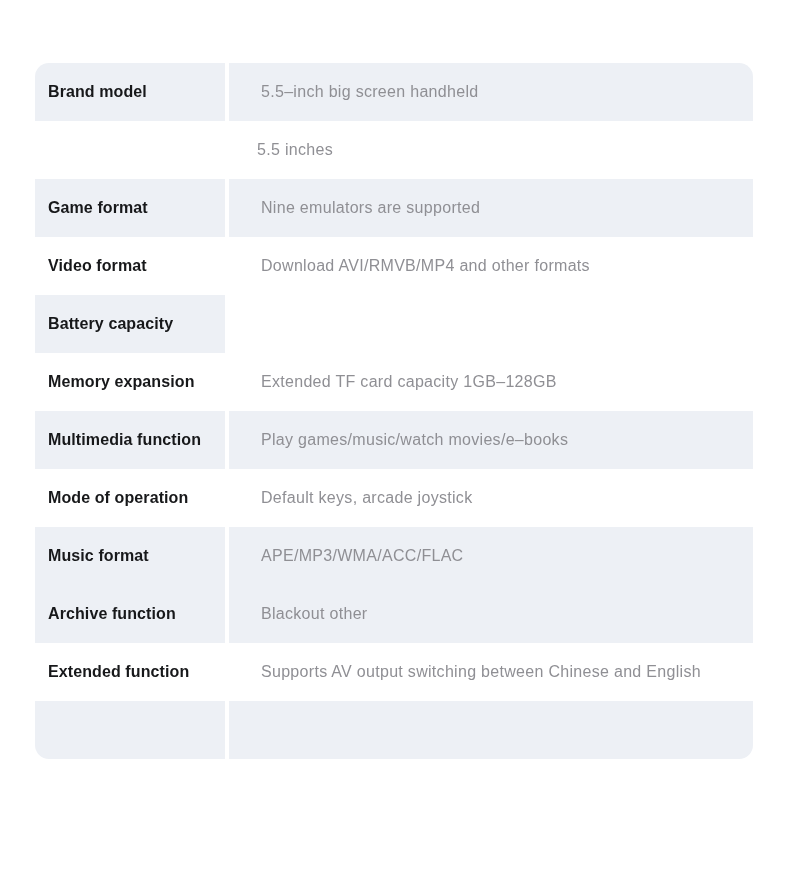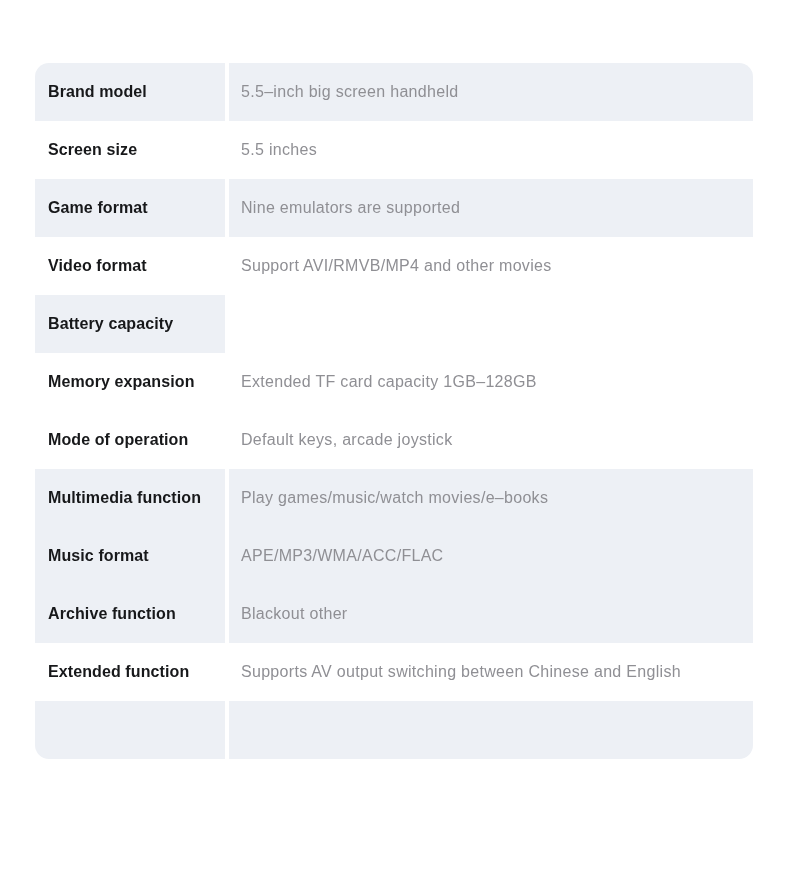--- a/index.html
+++ b/index.html
@@ -45,78 +45,77 @@
   .label-cell{
     padding-left:13px;
     padding-right:6px;
     font-size:16px;
     font-weight:700;
     color:var(--label-color);
     letter-spacing:0.1px;
     white-space:nowrap;
   }
   .value-cell{
-    padding-left:12px;
+    padding-left:32px;
     padding-right:6px;
     font-size:16px;
     font-weight:400;
     color:var(--value-color);
     letter-spacing:0.3px;
     white-space:nowrap;
   }
 </style>
 </head>
 <body>
 
 <div class="spec-table" id="spec-table">
   <div class="spec-row alt">
     <div class="cell label-cell">Brand model</div>
     <div class="col-gap"></div>
     <div class="cell value-cell">5.5–inch big screen handheld</div>
   </div>
 
   <div class="spec-row">
-    <div class="cell label-cell">Screen size</div>
     <div class="col-gap"></div>
     <div class="cell value-cell">5.5 inches</div>
   </div>
 
   <div class="spec-row alt">
     <div class="cell label-cell">Game format</div>
     <div class="col-gap"></div>
     <div class="cell value-cell">Nine emulators are supported</div>
   </div>
 
   <div class="spec-row">
     <div class="cell label-cell">Video format</div>
     <div class="col-gap"></div>
-    <div class="cell value-cell">Support AVI/RMVB/MP4 and other movies</div>
+    <div class="cell value-cell">Download AVI/RMVB/MP4 and other formats</div>
   </div>
 
   <div class="spec-row alt">
     <div class="cell label-cell">Battery capacity</div>
     <div class="col-gap"></div>
   </div>
 
   <div class="spec-row">
     <div class="cell label-cell">Memory expansion</div>
     <div class="col-gap"></div>
     <div class="cell value-cell">Extended TF card capacity 1GB–128GB</div>
   </div>
 
+  <div class="spec-row alt">
+    <div class="cell label-cell">Multimedia function</div>
+    <div class="col-gap"></div>
+    <div class="cell value-cell">Play games/music/watch movies/e–books</div>
+  </div>
+
   <div class="spec-row">
     <div class="cell label-cell">Mode of operation</div>
     <div class="col-gap"></div>
     <div class="cell value-cell">Default keys, arcade joystick</div>
-  </div>
-
-  <div class="spec-row alt">
-    <div class="cell label-cell">Multimedia function</div>
-    <div class="col-gap"></div>
-    <div class="cell value-cell">Play games/music/watch movies/e–books</div>
   </div>
 
   <div class="spec-row alt">
     <div class="cell label-cell">Music format</div>
     <div class="col-gap"></div>
     <div class="cell value-cell">APE/MP3/WMA/ACC/FLAC</div>
   </div>
 
 
   <div class="spec-row alt">

